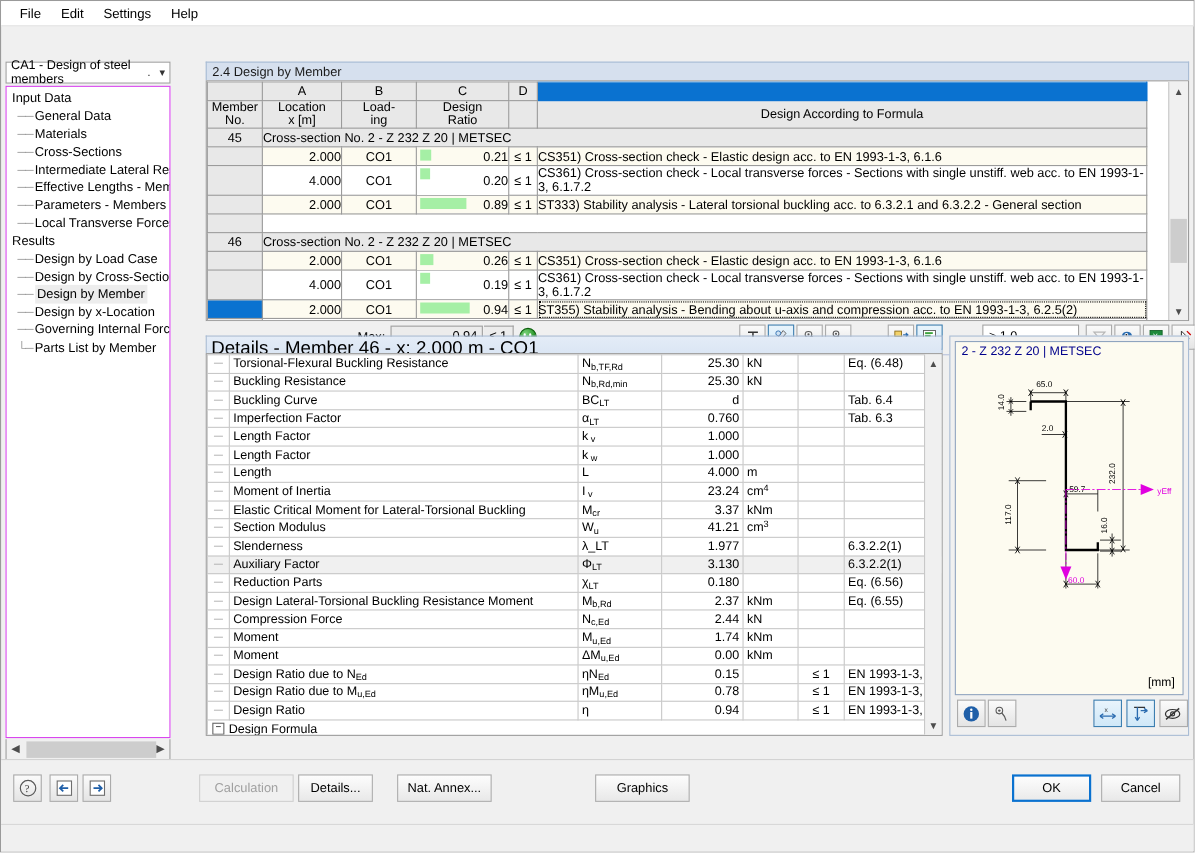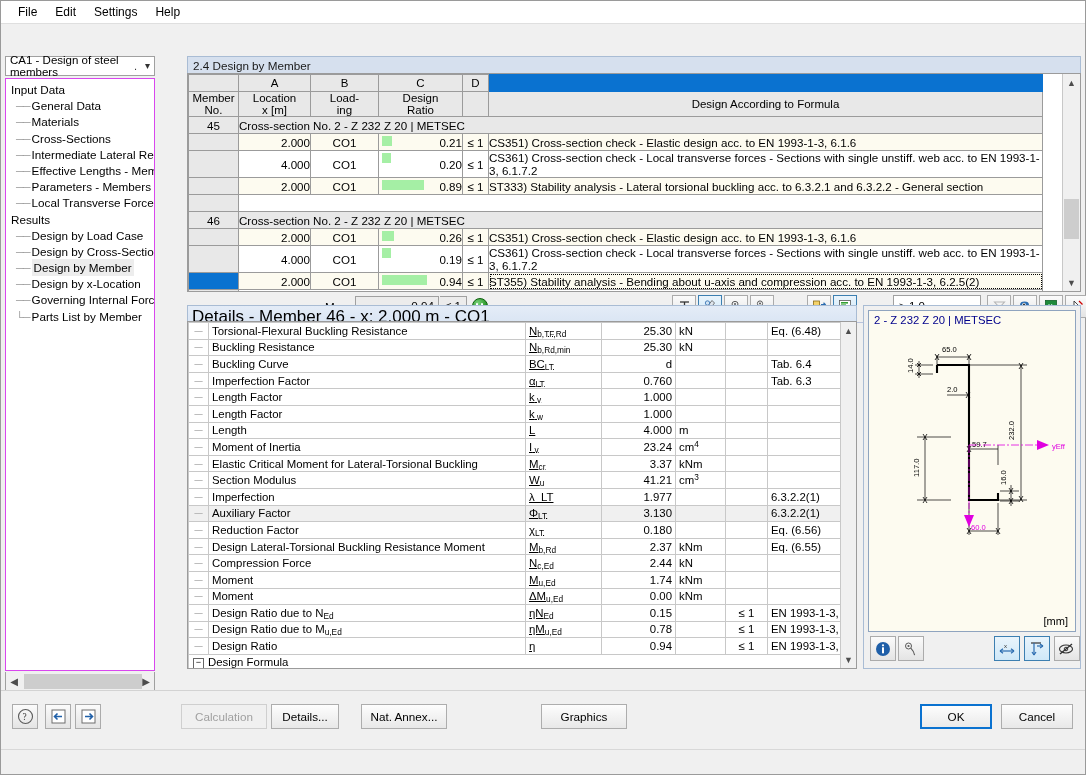--- a/index.html
+++ b/index.html
@@ -97,21 +97,21 @@
   .filt-combo .caret{left:auto;right:6px;top:6px;font-size:9px;color:#333;}
 
   
   .details-wrap{position:absolute;left:0;right:224px;top:249px;bottom:22px;}
   .det-head{height:16px;background:linear-gradient(#e4ecf7,#dbe6f4);border:1px solid #a9bcd4;border-bottom:none;font-size:17px;padding:1px 0 0 4px;box-sizing:border-box;}
   .det-body{position:absolute;left:0;right:0;top:16px;bottom:0;background:#fff;border:1px solid #9b9b9b;box-sizing:border-box;overflow:hidden;}
   table.det{border-collapse:collapse;table-layout:fixed;width:100%;font-size:11.4px;}
   table.det td{border:1px solid #c8c8c8;height:15.6px;padding:0 3px;}
   .det-row-alt{background:#f0f0f0;}
   .d-dash{width:20px;color:#b0b0b0;text-align:center;padding:0;}
-  .d-sym{width:76px;text-decoration:underline;}
+  .d-sym{width:76px;}
   .d-val{width:74px;text-align:right;}
   .d-unit{width:50px;}
   .d-lim{width:42px;text-align:center;}
   .d-ref{width:84px;}
   sub{font-size:8.3px;vertical-align:baseline;position:relative;top:2px;}
   sup{font-size:8.3px;vertical-align:baseline;position:relative;top:-4px;}
   .det-vscroll{position:absolute;right:0;top:0;width:15px;bottom:0;background:#f0f0f0;border-left:1px solid #c8c8c8;}
   .grp-row td{border-left:none;border-right:none;}
   .grp{display:inline-block;width:9px;height:9px;border:1px solid #666;line-height:7px;text-align:center;font-size:9px;margin-right:4px;vertical-align:middle;background:#fff;}
 
@@ -506,41 +506,41 @@
                   <td>Section Modulus</td>
                   <td class="d-sym">W<sub>u</sub></td>
                   <td class="d-val">41.21</td>
                   <td class="d-unit"><span>cm</span><sup>3</sup></td>
                   <td class="d-lim"></td>
                   <td class="d-ref"></td>
                 </tr>
 
             <tr>
                   <td class="d-dash">─</td>
-                  <td>Imperfection</td>
+                  <td>Slenderness</td>
                   <td class="d-sym">λ_LT</td>
                   <td class="d-val">1.977</td>
                   <td class="d-unit"></td>
                   <td class="d-lim"></td>
                   <td class="d-ref">6.3.2.2(1)</td>
                 </tr>
 
             <tr class="det-row-alt">
                   <td class="d-dash">─</td>
                   <td>Auxiliary Factor</td>
                   <td class="d-sym">Φ<sub>LT</sub></td>
                   <td class="d-val">3.130</td>
                   <td class="d-unit"></td>
                   <td class="d-lim"></td>
                   <td class="d-ref">6.3.2.2(1)</td>
                 </tr>
 
             <tr>
                   <td class="d-dash">─</td>
-                  <td>Reduction Factor</td>
+                  <td>Reduction Parts</td>
                   <td class="d-sym">χ<sub>LT</sub></td>
                   <td class="d-val">0.180</td>
                   <td class="d-unit"></td>
                   <td class="d-lim"></td>
                   <td class="d-ref">Eq. (6.56)</td>
                 </tr>
 
             <tr>
                   <td class="d-dash">─</td>
                   <td>Design Lateral-Torsional Buckling Resistance Moment</td>

